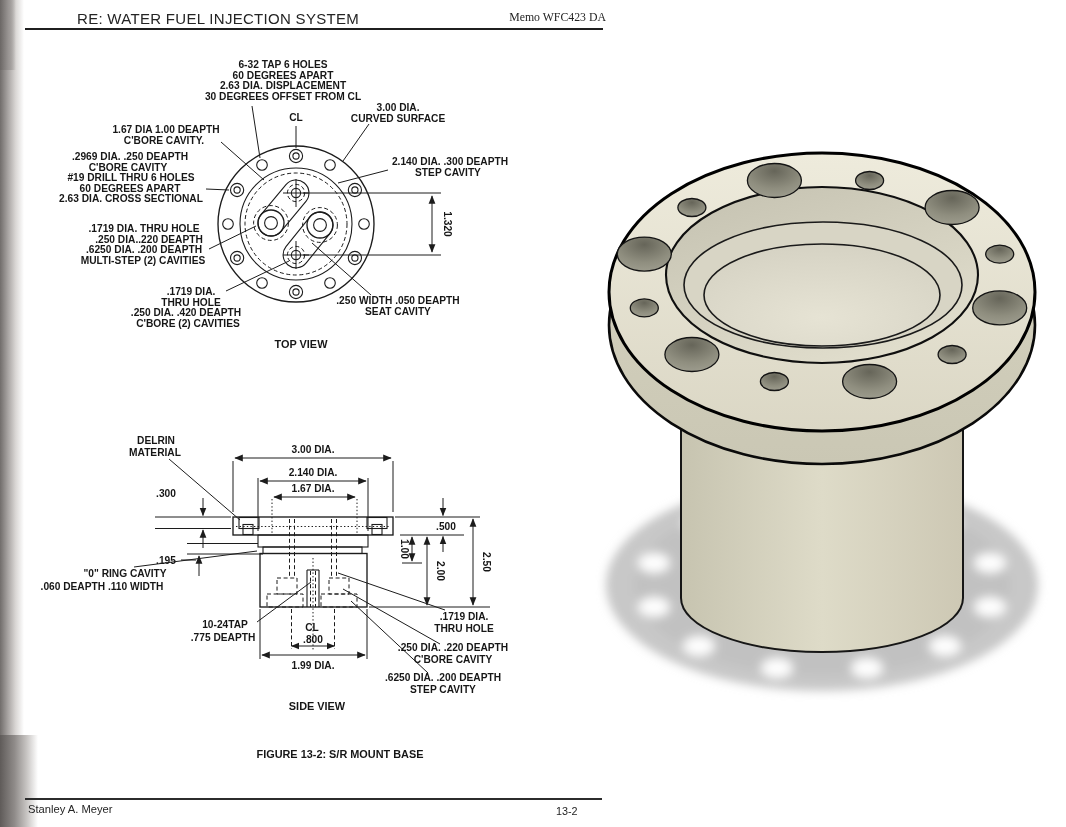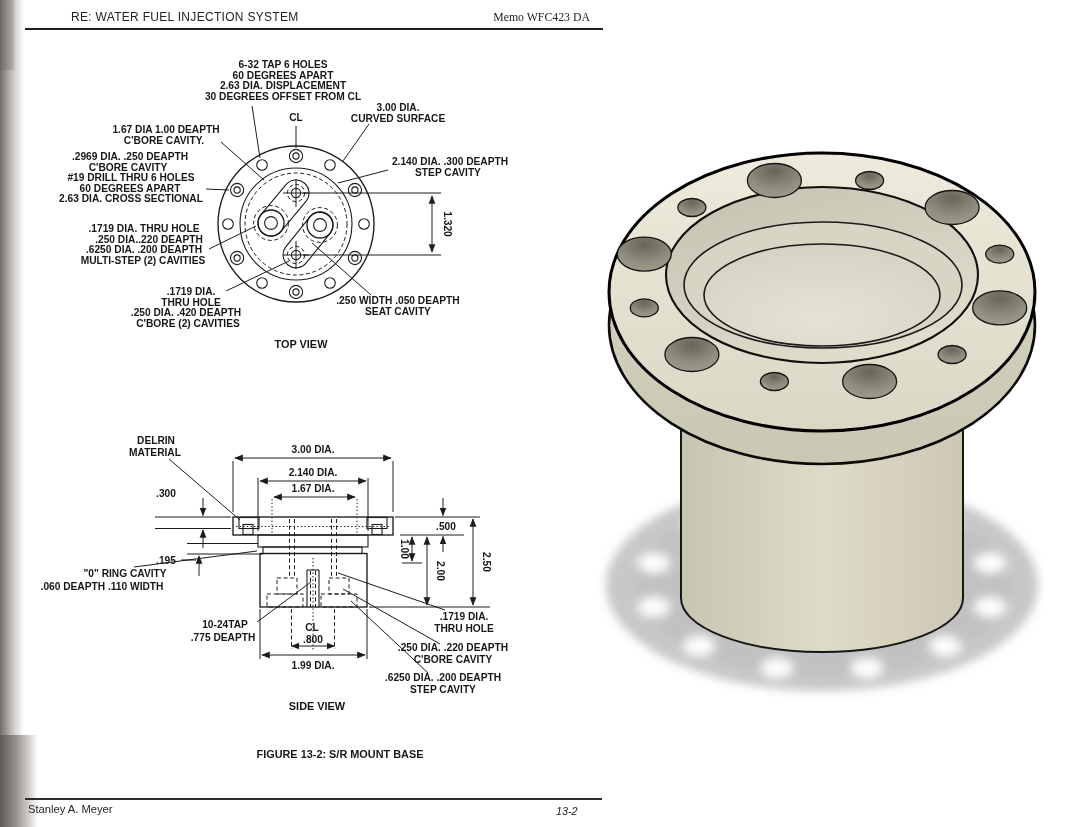--- a/index.html
+++ b/index.html
@@ -5,26 +5,26 @@
   html,body{margin:0;padding:0;background:#fff;}
   .page{position:relative;width:1066px;height:827px;background:#ffffff;overflow:hidden;
         font-family:"Liberation Sans",sans-serif;color:#1a1a1a;}
   .abs{position:absolute;}
   .edge-left{left:0;top:0;width:24px;height:827px;
     background:linear-gradient(90deg,#716d6b 0%,#aba7a5 35%,#d9d6d4 65%,rgba(255,255,255,0) 100%);}
   .edge-left-top{left:0;top:0;width:16px;height:70px;
     background:linear-gradient(90deg,#6b6765 0%,#9b9795 55%,rgba(255,255,255,0) 100%);}
   .edge-left-bottom{left:0;top:735px;width:38px;height:92px;
     background:linear-gradient(90deg,#5f5b59 0%,#8f8b89 38%,#c7c4c2 70%,rgba(255,255,255,0) 100%);}
-  .hdr-title{left:27px;top:10px;font-size:12px;letter-spacing:.3px;color:#242424;padding-left:44px;}
-  .hdr-memo{right:476px;top:10px;font-family:"Liberation Serif",serif;font-size:11.8px;color:#242424;}
+  .hdr-title{left:33px;top:10px;font-size:15px;letter-spacing:.3px;color:#242424;padding-left:44px;}
+  .hdr-memo{right:460px;top:10px;font-family:"Liberation Serif",serif;font-size:11.8px;color:#242424;}
   .hdr-rule{left:25px;top:28px;width:578px;height:2.4px;background:#1f1f1f;}
   .ftr-rule{left:25px;top:798px;width:577px;height:1.8px;background:#2c2c2c;}
   .ftr-author{left:28px;top:803px;font-family:Liberation Sans, sans-serif;font-size:11.2px;color:#242424;}
-  .ftr-page{left:556px;top:805px;font-size:10.8px;color:#242424;font-style:italic;}
+  .ftr-page{left:556px;top:805px;font-size:10.8px;color:#242424;}
   svg text{font-family:"Liberation Sans",sans-serif;font-size:10.2px;font-weight:600;fill:#161616;}
   svg text.cap{font-size:10.9px;}
   svg .ln{stroke:#1c1c1c;stroke-width:1.1;fill:none;}
   svg .ln2{stroke:#1c1c1c;stroke-width:1.35;fill:none;}
   svg .dash{stroke:#1c1c1c;stroke-width:1;fill:none;stroke-dasharray:4 2.6;}
   svg .dot{stroke:#1c1c1c;stroke-width:1;fill:none;stroke-dasharray:1.4 2.2;}
   svg .dim{stroke:#1c1c1c;stroke-width:1;fill:none;}
 </style>
 </head>
 <body>

